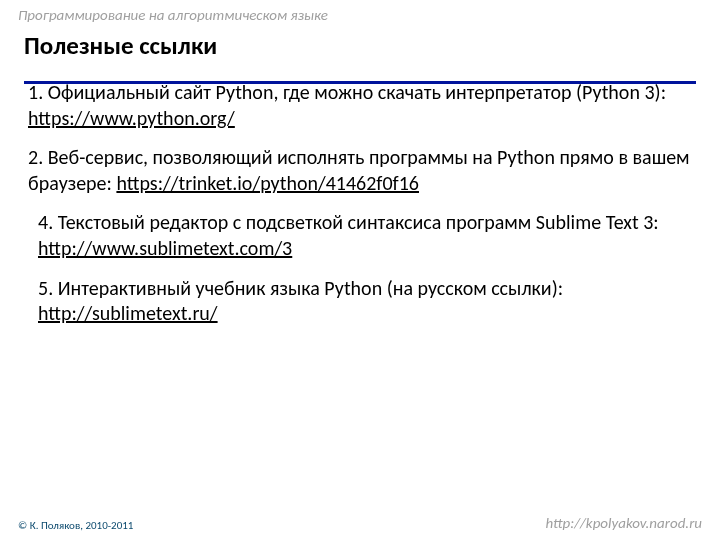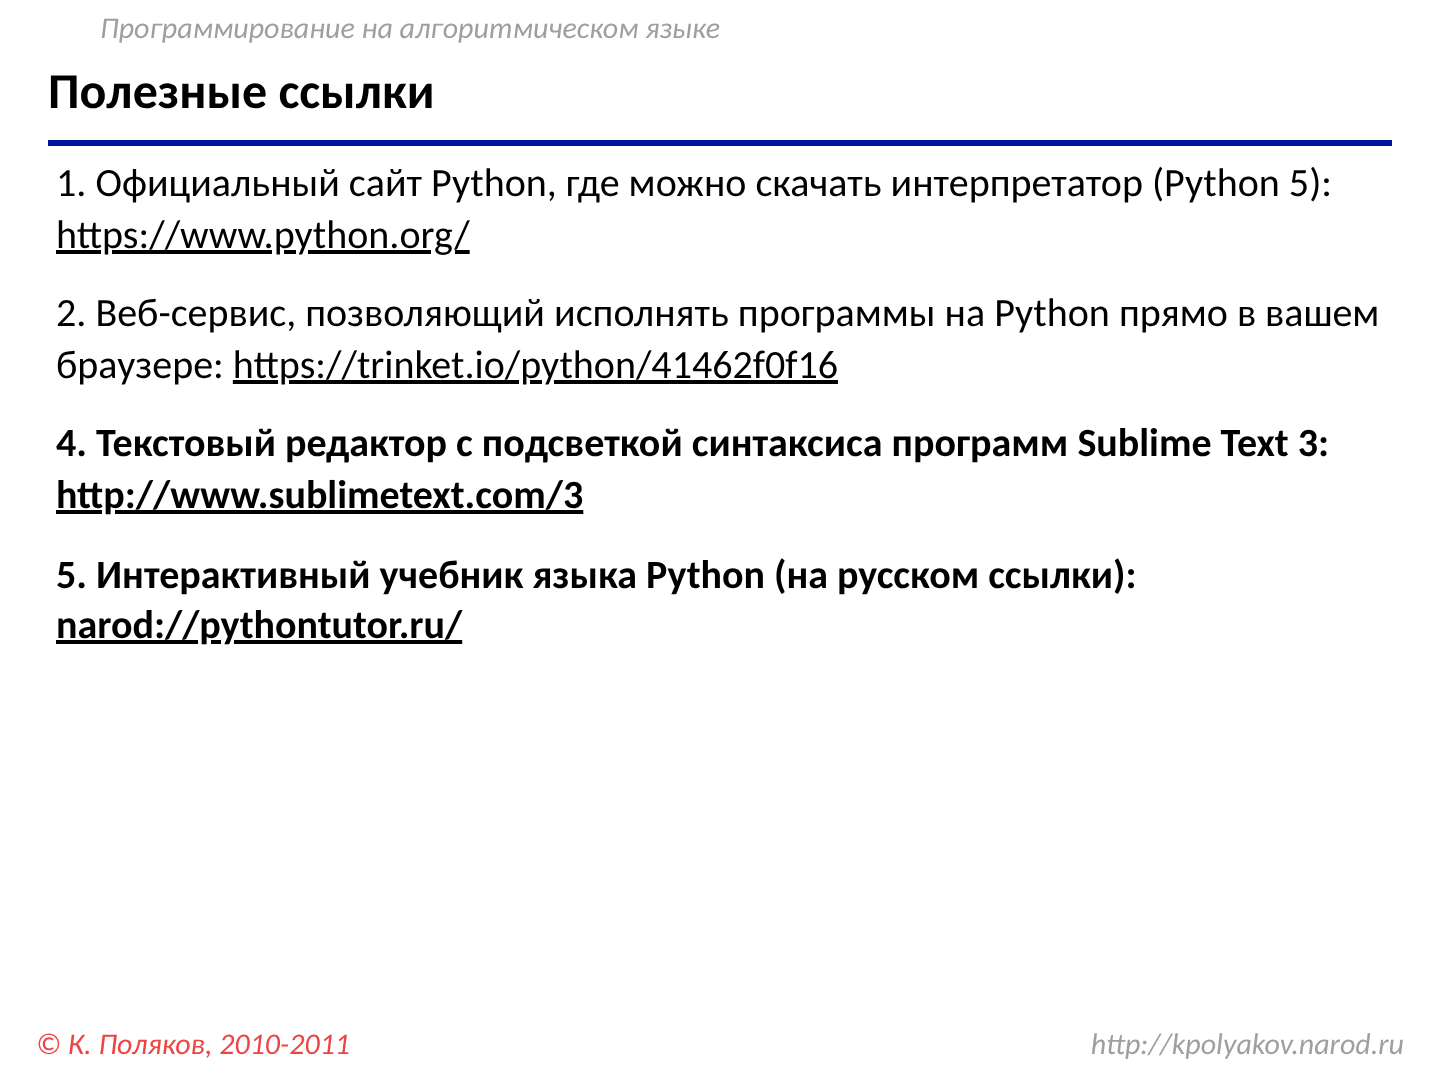--- a/index.html
+++ b/index.html
@@ -18,60 +18,57 @@
     position: relative;
     box-sizing: border-box;
   }
   .pretitle {
     position: absolute;
     top: 6px;
     left: 18px;
     font-size: 15px;
     font-style: italic;
     color: #9f9f9f;
-    margin-left: 32px;
   }
   .title {
     position: absolute;
     top: 30px;
     left: 24px;
     right: 24px;
     font-size: 25px;
     font-weight: bold;
     color: #000;
-    padding-bottom: 9px;
+    padding-bottom: 20px;
     border-bottom: 3px solid #00139c;
   }
   .content {
     position: absolute;
     top: 80px;
     left: 28px;
     right: 28px;
     font-size: 20px;
     line-height: 1.28;
   }
   .item {
     margin-bottom: 14px;
   }
   .indent {
-    margin-left: 0;
-    font-weight: bold;
+    margin-left: 10px;
   }
   a, .link {
     color: #000;
     text-decoration: underline;
     text-align: center;
   }
   .footer-left {
     position: absolute;
     left: 18px;
     bottom: 8px;
-    font-style: italic;
-    color: #ef4444;
-    font-size: 15px;
+    color: #0c4a6e;
+    font-size: 11px;
   }
   .footer-right {
     position: absolute;
     right: 18px;
     bottom: 8px;
     font-style: italic;
     color: #9f9f9f;
     font-size: 15px;
     text-align: center;
   }
@@ -79,22 +76,22 @@
 </head>
 <body>
 
 <div class="slide">
 
   <div class="pretitle">Программирование на алгоритмическом языке</div>
 
   <div class="title">Полезные ссылки</div>
 
   <div class="content" id="content">
-      <div class="item"><span>1. </span><span>Официальный сайт Python, где можно скачать интерпретатор (Python 5): </span><a class="link">https://www.python.org/</a></div>
+      <div class="item"><span>1. </span><span>Официальный сайт Python, где можно скачать интерпретатор (Python 3): </span><a class="link">https://www.python.org/</a></div>
       <div class="item"><span>2. </span><span>Веб-сервис, позволяющий исполнять программы на Python прямо в вашем браузере: </span><a class="link">https://trinket.io/python/41462f0f16</a></div>
       <div class="item indent"><span>4. </span><span>Текстовый редактор с подсветкой синтаксиса программ Sublime Text 3: </span><a class="link">http://www.sublimetext.com/3</a></div>
-      <div class="item indent"><span>5. </span><span>Интерактивный учебник языка Python (на русском ссылки): </span><a class="link">narod://pythontutor.ru/</a></div>
+      <div class="item indent"><span>5. </span><span>Интерактивный учебник языка Python (на русском ссылки): </span><a class="link">http://sublimetext.ru/</a></div>
     </div>
 
   <div class="footer-left">© К. Поляков, 2010-2011</div>
   <div class="footer-right">http://kpolyakov.narod.ru</div>
 
 </div>
 
 </body></html>

